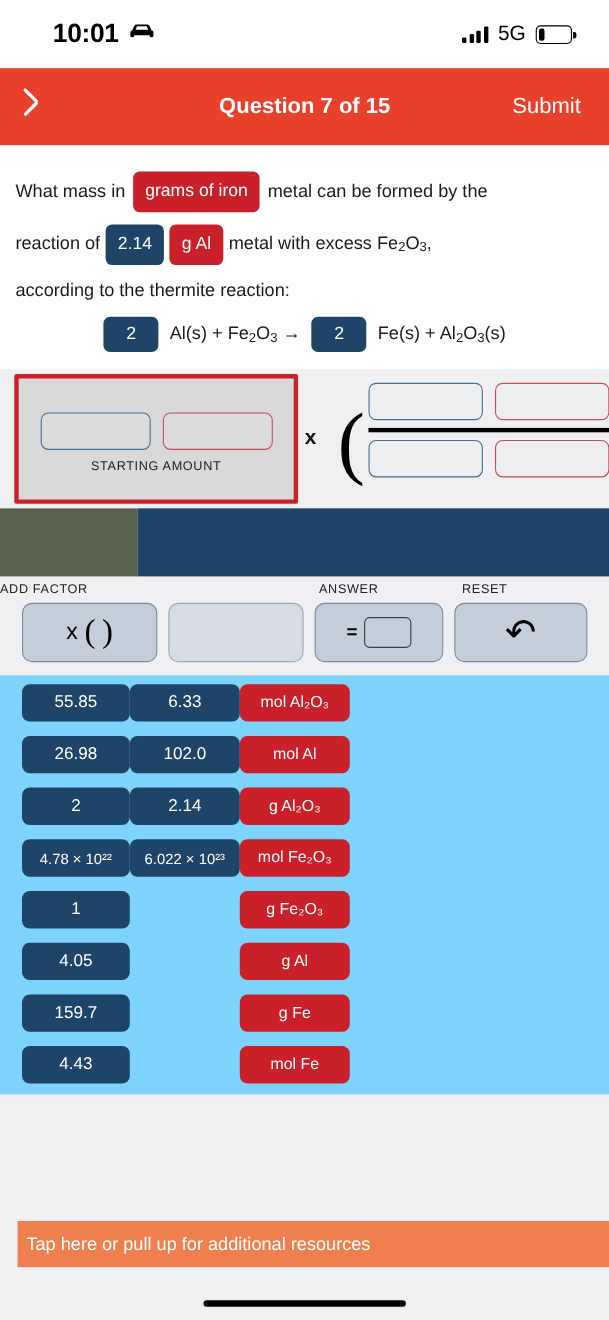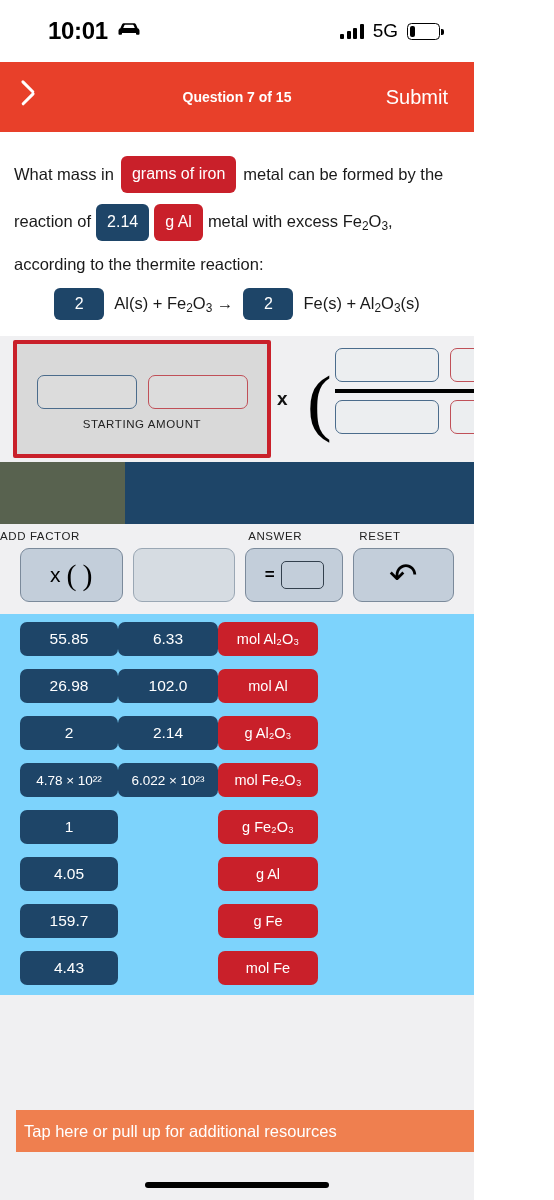--- a/index.html
+++ b/index.html
@@ -2,21 +2,21 @@
 <html><head>
 <meta charset="utf-8">
 <style>
   * { box-sizing: border-box; margin: 0; padding: 0; }
   html, body {
     width: 554px; height: 1200px;
     background: #ffffff;
     font-family: "Liberation Sans", sans-serif;
     overflow: hidden;
   }
-  #app { position: relative; width: 474px; height: 1200px; background: #f0f0f2; }
+  #app { position: relative; width: 554px; height: 1200px; background: #f0f0f2; }
 
   
   .statusbar {
     height: 62px; background:#fff; display:flex; align-items:center;
     justify-content:space-between; padding: 0 34px 0 48px;
   }
   .sb-left { display:flex; align-items:center; gap:9px; }
   .sb-time { font-size:24px; font-weight:700; color:#000; letter-spacing:-0.3px; }
   .car-icon { display:block; }
   .sb-right { display:flex; align-items:center; gap:9px; }
@@ -40,21 +40,21 @@
   }
   .back-chevron { width:30px; height:30px; position:relative; cursor:pointer; }
   .back-chevron::before, .back-chevron::after {
     content:""; position:absolute; left:8px; width:17px; height:3.4px;
     background:#fff; border-radius:2px;
   }
   .back-chevron::before { top:9px;  transform:rotate(135deg); transform-origin:left center;}
   .back-chevron::after  { top:9px;  transform:rotate(-135deg); transform-origin:left center;}
   .nav-title {
     position:absolute; left:0; right:0; text-align:center; color:#fff;
-    font-size:14px; font-weight:600; pointer-events:none;
+    font-size:20px; font-weight:600; pointer-events:none;
   }
   .nav-submit { margin-left:auto; color:#fff; font-size:20px; font-weight:500; z-index:2; }
 
   
   .question { background:#fff; padding:24px 14px 16px; }
   .qline {
     display:flex; flex-wrap:wrap; align-items:center; justify-content:flex-start;
     gap:7px; font-size:16.5px; color:#1a1a1a; line-height:1.55; margin-bottom:11px;
   }
   .qline.tight { gap:5px; }

